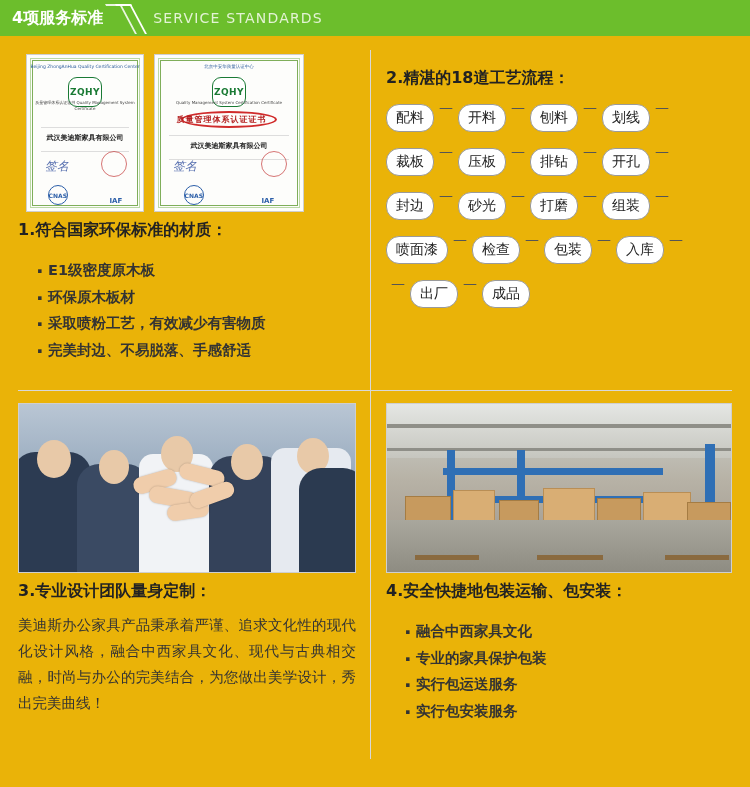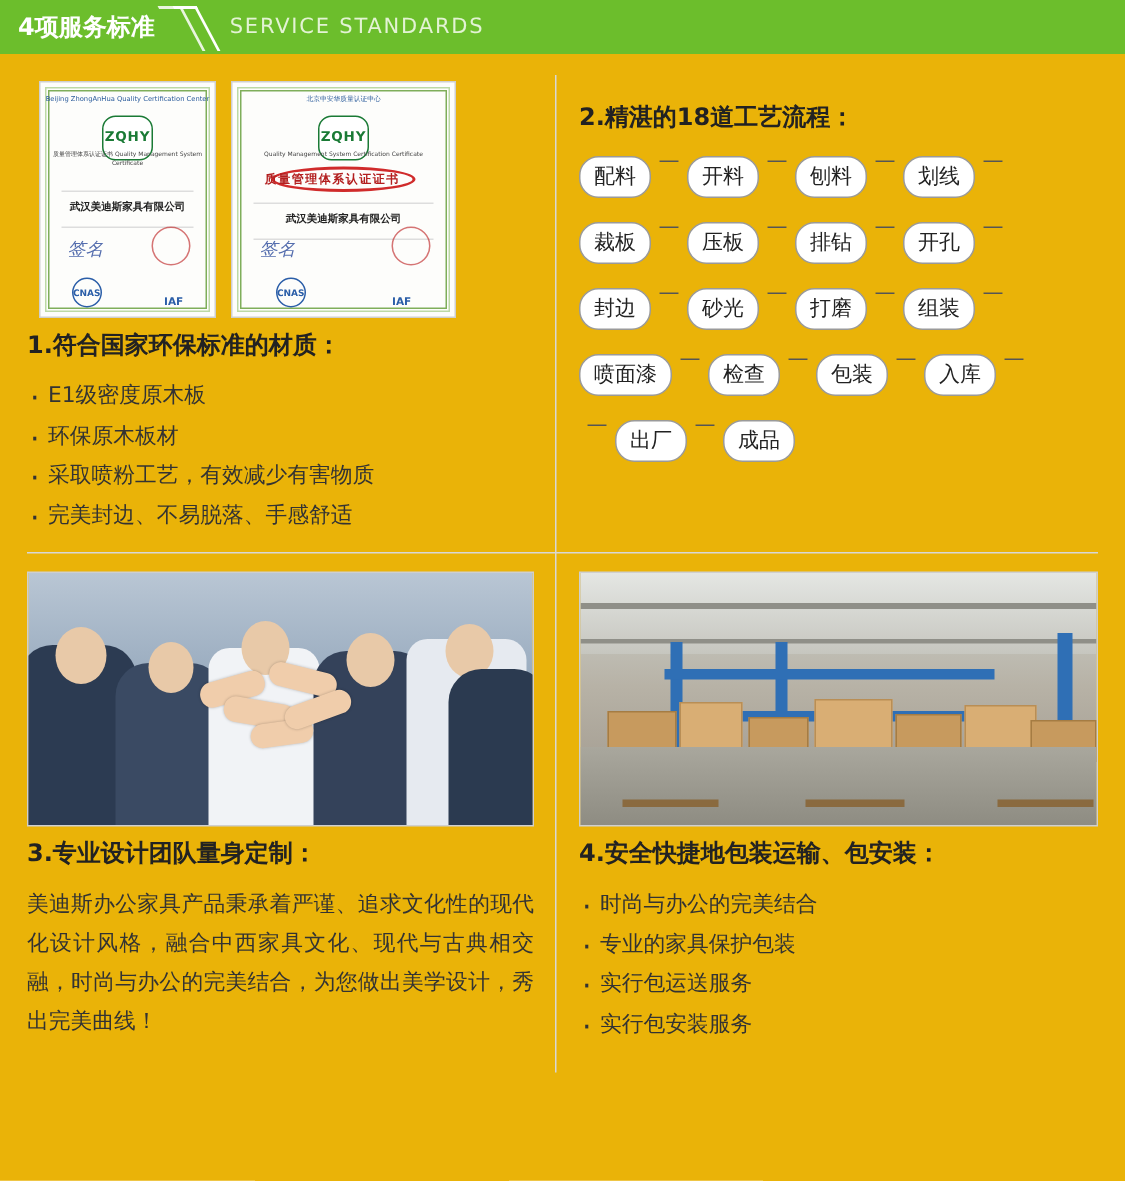--- a/index.html
+++ b/index.html
@@ -99,21 +99,21 @@
     margin:10px 0 12px 0;
   }
 
   h3.heading {
     font-size:16px;
     font-weight:bold;
     color:#222;
     margin:8px 0 10px 0;
     line-height:1.3;
   }
-  ul.bullets { list-style:none; margin:0; padding:0; }
+  ul.bullets { list-style:none; margin:16px; padding:0;font-weight:bold; }
   ul.bullets li {
     font-size:14.5px;
     color:#333;
     line-height:1.85;
     position:relative;
     padding-left:14px;
   }
   ul.bullets li:before {
     content:"·";
     position:absolute;
@@ -437,21 +437,21 @@
           <div class="wh-box light" style="left:282px; top:130px; width:58px; height:26px;"></div>
 
           <div class="wh-floor"></div>
           <div class="wh-pallet" style="left:28px;  bottom:12px; width:64px;"></div>
           <div class="wh-pallet" style="left:150px; bottom:12px; width:66px;"></div>
           <div class="wh-pallet" style="left:278px; bottom:12px; width:64px;"></div>
         </div>
 
         <h3 class="heading">4.安全快捷地包装运输、包安装：</h3>
         <ul class="bullets">
-          <li>时尚与办公的完美结合</li>
+          <li>融合中西家具文化</li>
           <li>专业的家具保护包装</li>
           <li>实行包运送服务</li>
           <li>实行包安装服务</li>
         </ul>
       </div>
     </div>
 
     <div class="bottom-pad"></div>
   </div>
 </div>

